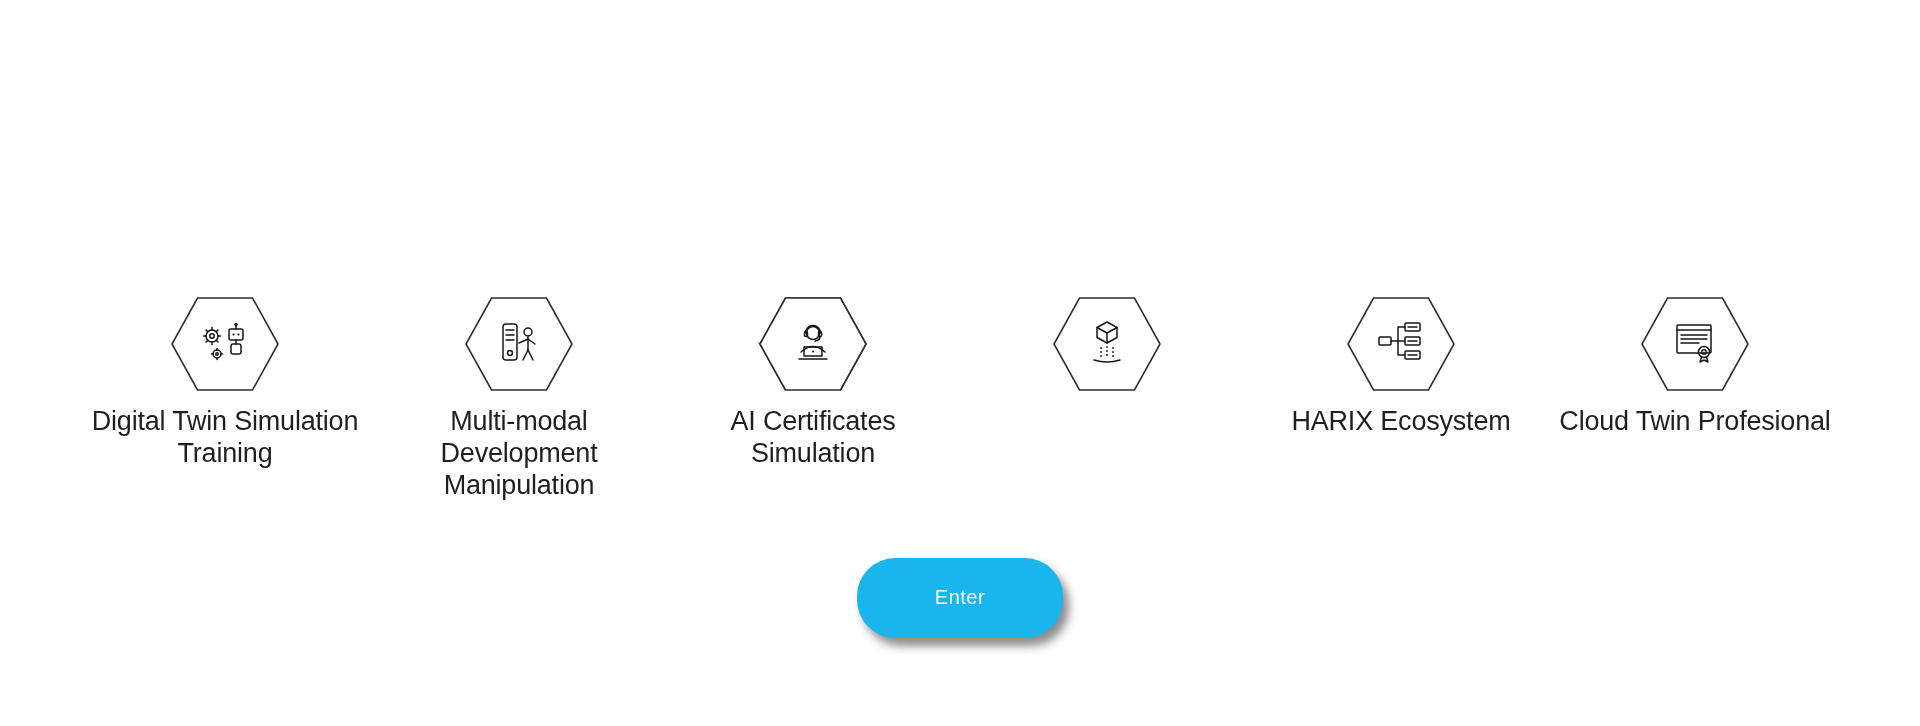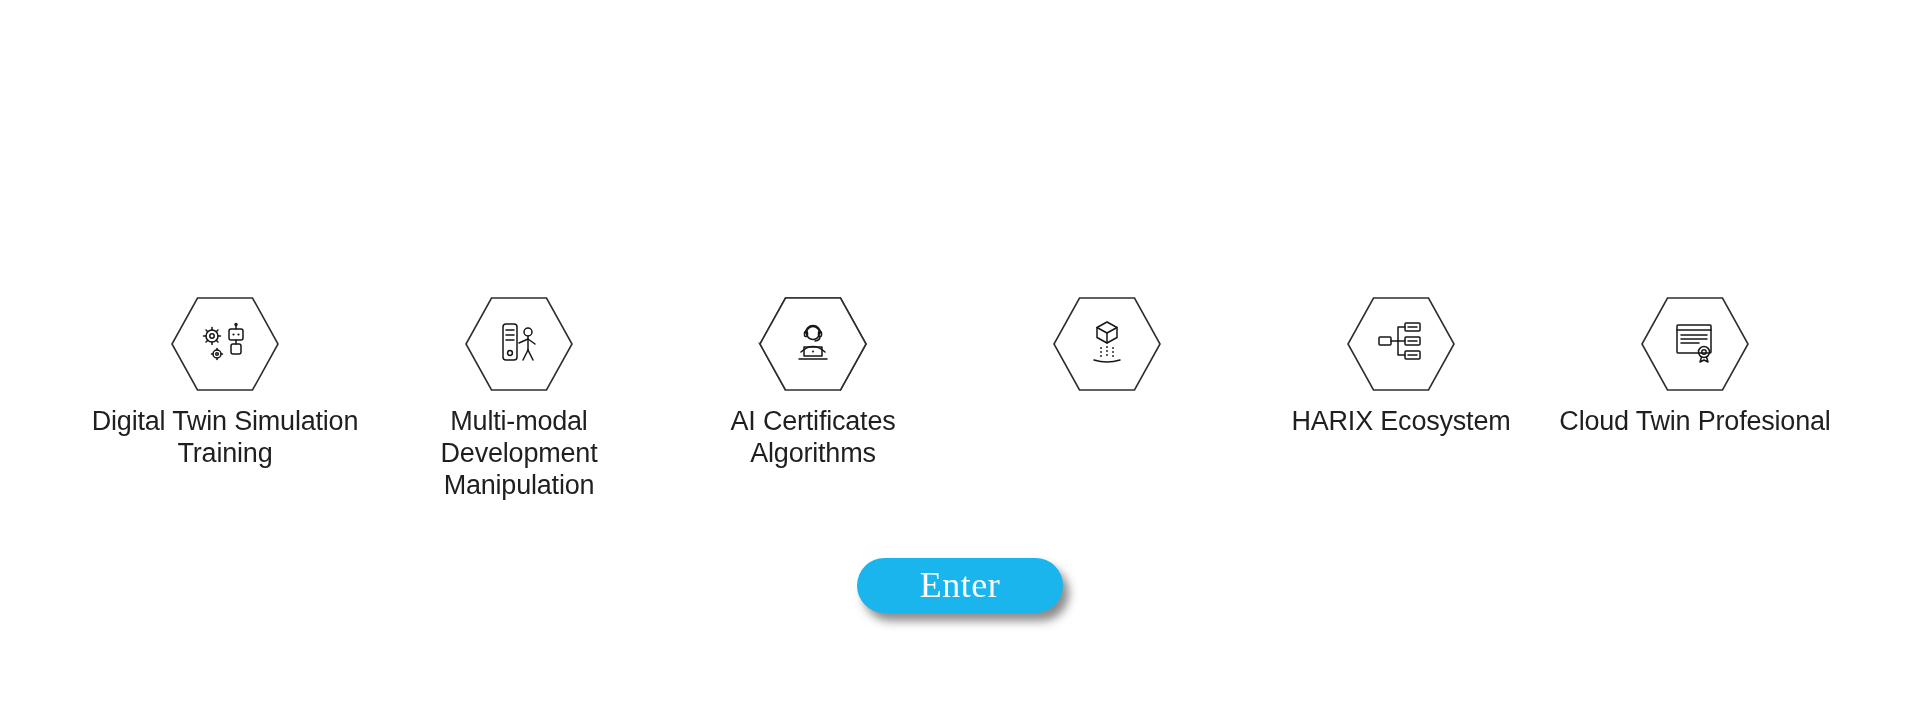--- a/index.html
+++ b/index.html
@@ -48,27 +48,27 @@
   .feature-label span {
     display: block;
   }
   .enter-row {
     display: flex;
     justify-content: center;
     margin-top: 56px;
   }
   .enter-btn {
     width: 206px;
-    height: 55px;
+    height: 80px;
     border: none;
     border-radius: 38px;
     background: #1ab5ec;
     color: #ffffff;
-    font-family: Liberation Serif, serif;
-    font-size: 36px;
+    font-family: Liberation Sans, sans-serif;
+    font-size: 20px;
     letter-spacing: 0.5px;
     cursor: pointer;
     box-shadow: 6px 8px 10px rgba(45, 45, 45, 0.55);
   }
   .hex-outline {
     fill: #ffffff;
     stroke: #2e2e2e;
     stroke-width: 1.6;
   }
   .icon-art {
@@ -175,21 +175,21 @@
             <path class="icon-art" d="M12 32 q12 -11 24 0"></path>
 
             <path class="icon-art" d="M15 27 h18 v9 h-18 z"></path>
             <path class="icon-art" d="M10 39 h28"></path>
             <circle class="icon-fill" cx="24" cy="31.5" r="1"></circle>
           </g>
         </svg>
       </div>
       <div class="feature-label">
         <span>AI Certificates</span>
-        <span>Algorithms</span>
+        <span>Simulation</span>
       </div>
     </div>
 
     <div class="feature">
       <div class="hex-wrap">
         <svg viewBox="0 0 110 96">
           <polygon class="hex-outline" points="27.5,2 82.5,2 108,48 82.5,94 27.5,94 2,48"></polygon>
           <g transform="translate(31,24)">
 
             <polygon class="icon-art" points="24,2 34,7.5 34,17.5 24,23 14,17.5 14,7.5"></polygon>

